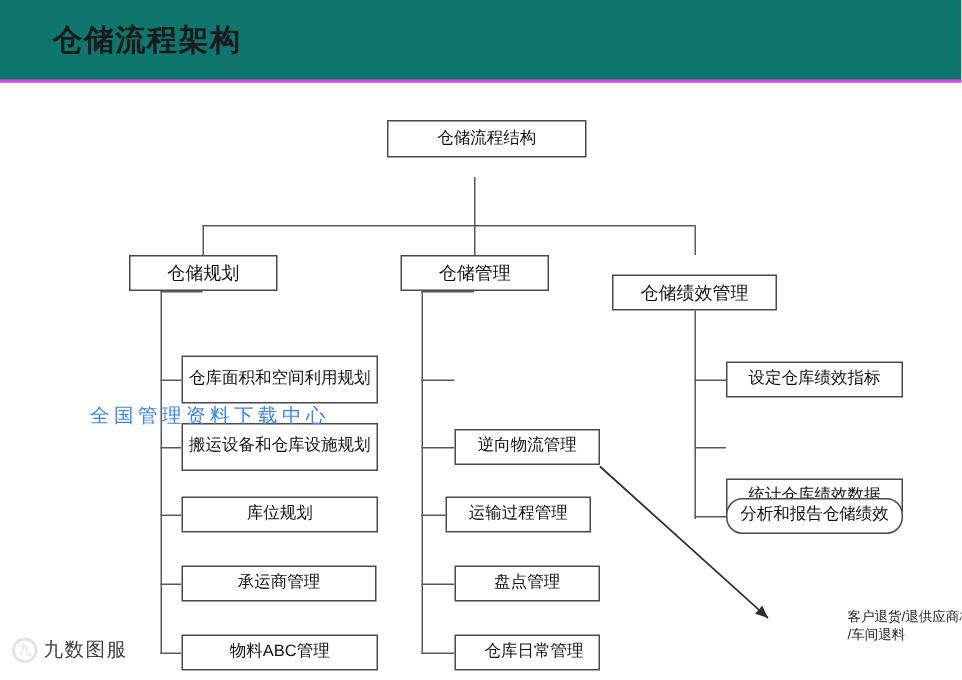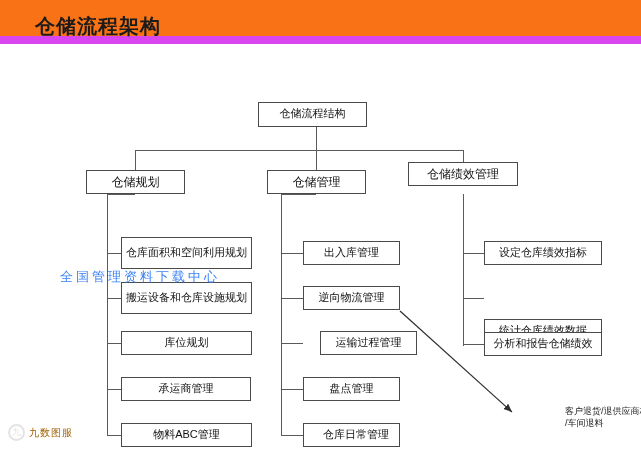--- a/index.html
+++ b/index.html
@@ -7,23 +7,23 @@
     width:641px;height:453px;
     background:#ffffff;
     font-family:"Liberation Sans","DejaVu Sans",sans-serif;
     position:relative;
     overflow:hidden;
   }
   #canvas{position:relative;width:641px;height:453px;}
 
   
   .titlebar{
-    position:absolute;left:0;top:0;width:641px;height:44px;
-    background:#f97316;
-    border-bottom:8px solid #d946ef;
+    position:absolute;left:0;top:0;width:641px;height:55px;
+    background:#0f766e;
+    border-bottom:2px solid #d946ef;
     box-sizing:border-box;
   }
   .title-text{
     position:absolute;left:35px;top:13px;
     font-size:20px;font-weight:bold;color:#1b1b1b;
     letter-spacing:1px;
     white-space:nowrap;
   }
 
   
@@ -69,21 +69,21 @@
     position:absolute;left:8px;top:424px;
     display:flex;align-items:center;gap:4px;
     color:#e2e2e2;
   }
   .wm-logo .mark{
     width:17px;height:17px;border-radius:50%;
     border:2px solid #e4e4e4;box-sizing:border-box;
     display:flex;align-items:center;justify-content:center;
     font-size:9px;color:#e4e4e4;
   }
-  .wm-logo .txt{font-size:10px;color:#a16207;letter-spacing:1px;}
+  .wm-logo .txt{font-size:13px;color:#404040;letter-spacing:1px;}
 </style>
 </head>
 <body>
 
 <div id="canvas">
 
   <div class="titlebar">
     <div class="title-text">仓储流程架构</div>
   </div>
 
@@ -118,73 +118,70 @@
 
   <svg class="arrowlayer">
     <defs>
       <marker id="ah" markerWidth="9" markerHeight="9" refX="7" refY="3" orient="auto">
         <path d="M0,0 L7,3 L0,6 z" fill="#2f2f2f"></path>
       </marker>
     </defs>
     <line x1="400" y1="311" x2="512" y2="412" stroke="#2f2f2f" stroke-width="1.2" marker-end="url(#ah)"></line>
   </svg>
 
-  <div class="box lvl0" style="left:258px;top:102px;width:109px;height:25px;font-family:Liberation Mono, monospace;">
+  <div class="box lvl0" style="left:258px;top:80px;width:133px;height:25px;">
     <span>仓储流程结构</span>
   </div>
 
   <div class="box lvl1" style="left:86px;top:170px;width:99px;height:24px;">
     <span>仓储规划</span>
   </div>
   <div class="box lvl1" style="left:267px;top:170px;width:99px;height:24px;">
     <span>仓储管理</span>
   </div>
-  <div class="box lvl1" style="left:408px;top:162px;width:110px;height:24px;">
+  <div class="box lvl1" style="left:408px;top:183px;width:110px;height:24px;">
     <span>仓储绩效管理</span>
   </div>
 
   <div class="box leaf" style="left:121px;top:237px;width:131px;height:32px;justify-content:center;">
     <span>仓库面积和空间利用规划</span>
   </div>
   <div class="box leaf" style="left:121px;top:282px;width:131px;height:32px;">
     <span>搬运设备和仓库设施规划</span>
   </div>
   <div class="box leaf" style="left:121px;top:331px;width:131px;height:24px;">
     <span>库位规划</span>
   </div>
   <div class="box leaf" style="left:121px;top:377px;width:130px;height:24px;">
     <span>承运商管理</span>
   </div>
   <div class="box leaf" style="left:121px;top:423px;width:131px;height:24px;">
     <span>物料ABC管理</span>
   </div>
 
-  <div class="box leaf" style="left:303px;top:241px;width:97px;height:24px;">
-    <span>出入库管理</span>
-  </div>
   <div class="box leaf" style="left:303px;top:286px;width:97px;height:24px;">
     <span>逆向物流管理</span>
   </div>
-  <div class="box leaf" style="left:320px;top:331px;width:97px;height:24px;">
+  <div class="box leaf" style="left:297px;top:331px;width:97px;height:24px;">
     <span>运输过程管理</span>
   </div>
   <div class="box leaf" style="left:303px;top:377px;width:97px;height:24px;">
     <span>盘点管理</span>
   </div>
   <div class="box leaf" style="left:303px;top:423px;width:97px;height:24px;padding-left:12px;">
     <span>仓库日常管理</span>
   </div>
 
   <div class="box leaf" style="left:484px;top:241px;width:118px;height:24px;">
     <span>设定仓库绩效指标</span>
   </div>
   <div class="box leaf" style="left:484px;top:286px;width:118px;height:24px;margin-top:33px;">
     <span>统计仓库绩效数据</span>
   </div>
-  <div class="box leaf" style="left:484px;top:332px;width:118px;height:24px;">
+  <div class="box leaf" style="left:484px;top:332px;width:118px;height:24px;border-radius:11px;">
     <span>分析和报告仓储绩效</span>
   </div>
 
   <div class="note" style="left:521px;top:405px;width:115px;">客户退货/退供应商材料
 /车间退料</div>
 
   <div class="wm-center">全国管理资料下载中心</div>
   <div class="wm-logo">
     <span class="mark">九</span>
     <span class="txt">九数图服</span>

